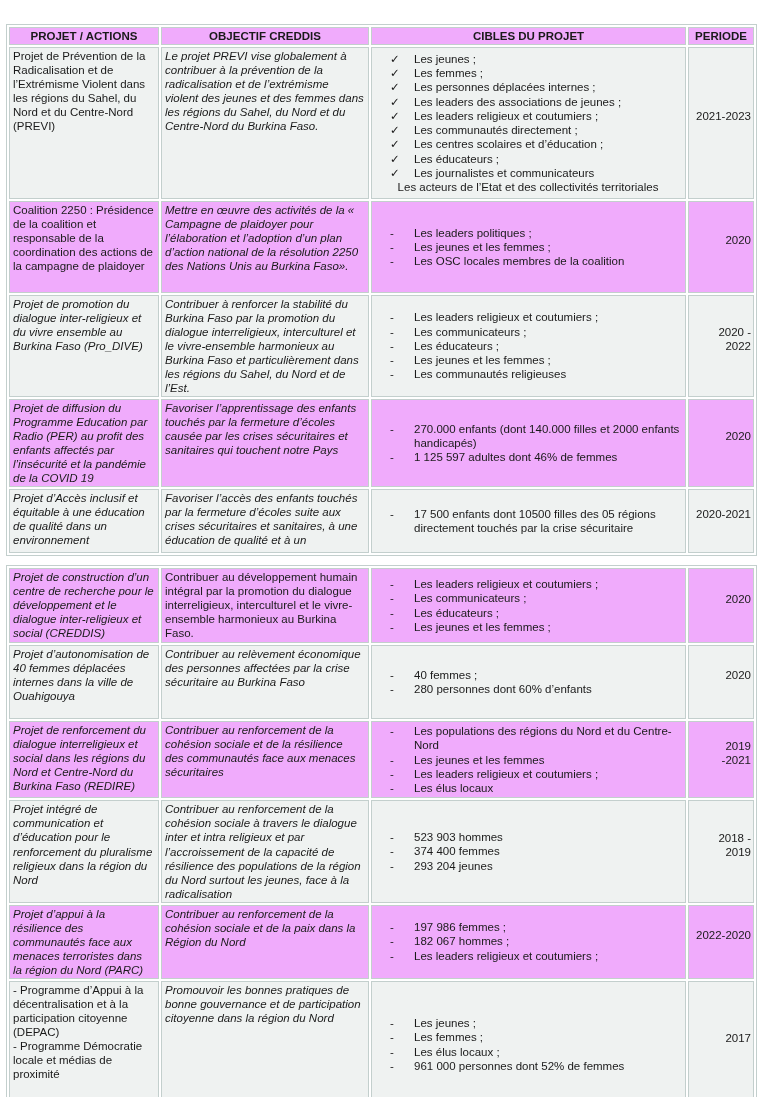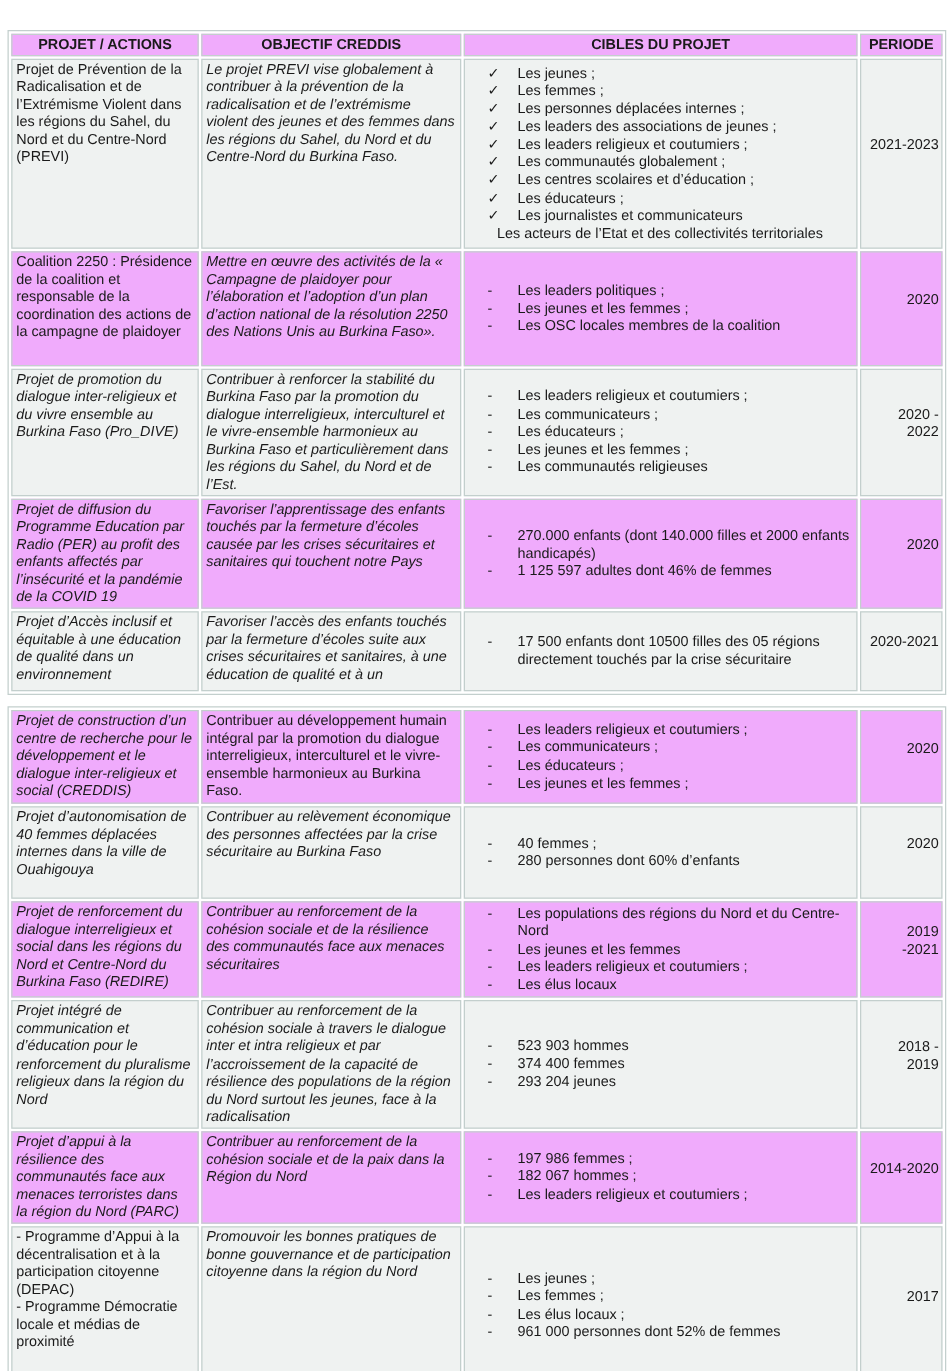--- a/index.html
+++ b/index.html
@@ -90,21 +90,21 @@
               <div class="li">
                 <span class="mk">✓</span>
                 <span class="li-t">Les leaders des associations de jeunes ;</span>
               </div>
               <div class="li">
                 <span class="mk">✓</span>
                 <span class="li-t">Les leaders religieux et coutumiers ;</span>
               </div>
               <div class="li">
                 <span class="mk">✓</span>
-                <span class="li-t">Les communautés globalement ;</span>
+                <span class="li-t">Les communautés directement ;</span>
               </div>
               <div class="li">
                 <span class="mk">✓</span>
                 <span class="li-t">Les centres scolaires et d’éducation ;</span>
               </div>
               <div class="li">
                 <span class="mk">✓</span>
                 <span class="li-t">Les éducateurs ;</span>
               </div>
               <div class="li">
@@ -362,21 +362,21 @@
                 <span class="mk">-</span>
                 <span class="li-t">182 067 hommes ;</span>
               </div>
               <div class="li">
                 <span class="mk">-</span>
                 <span class="li-t">Les leaders religieux et coutumiers ;</span>
               </div>
             </div>
     </td>
     <td class="c4">
-      <div class="periode">2014-2020</div>
+      <div class="periode">2022-2020</div>
     </td>
   </tr>
         <tr class="shaded">
     <td class="c1">
       <div class="txt projet">- Programme d’Appui à la décentralisation et à la participation citoyenne (DEPAC)
 - Programme Démocratie locale et médias de proximité</div>
     </td>
     <td class="c2">
       <div class="txt objectif it">Promouvoir les bonnes pratiques de bonne gouvernance et de participation citoyenne dans la région du Nord</div>
     </td>

